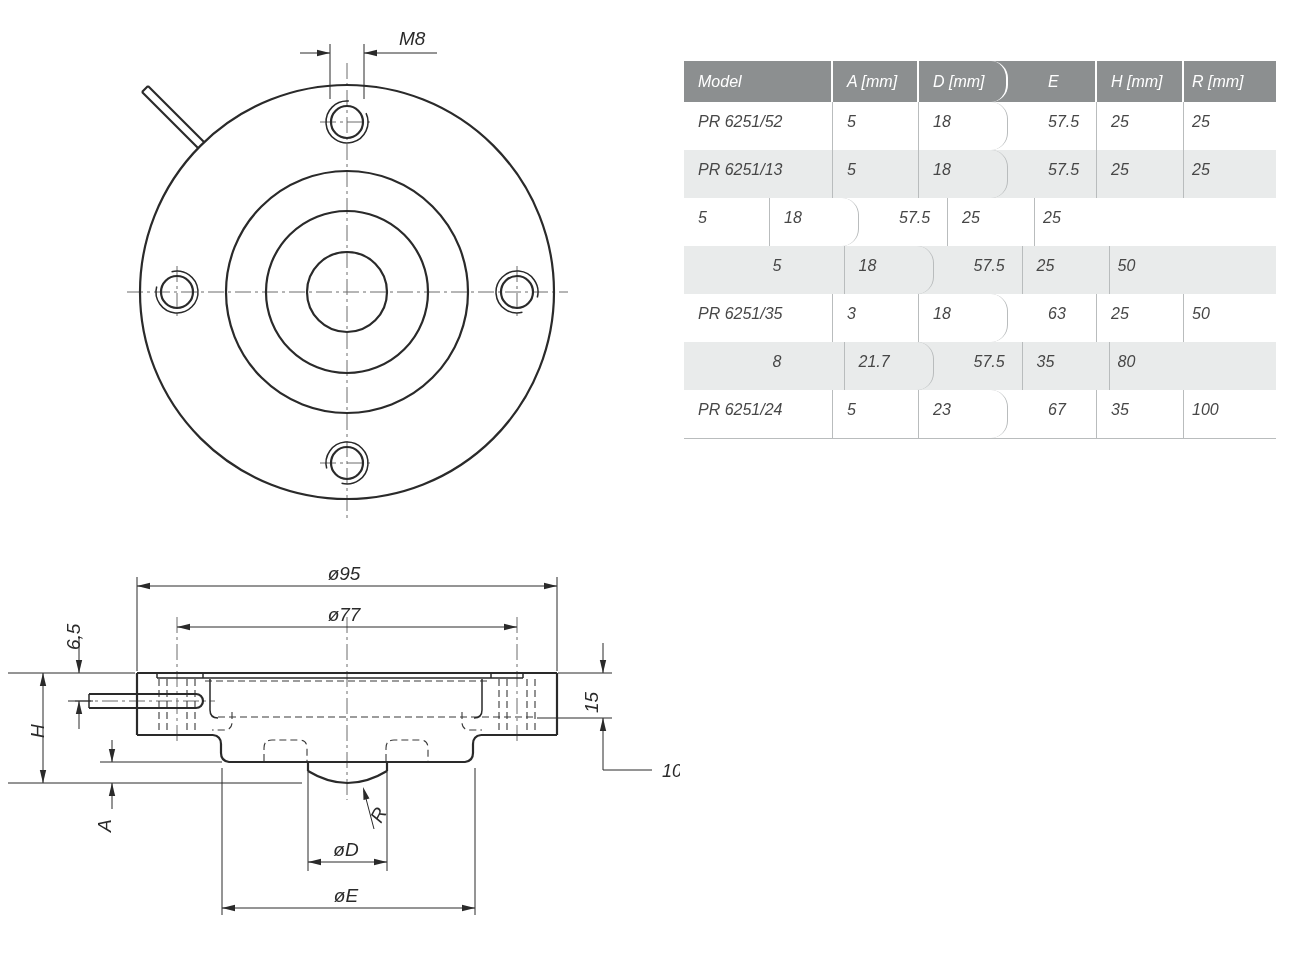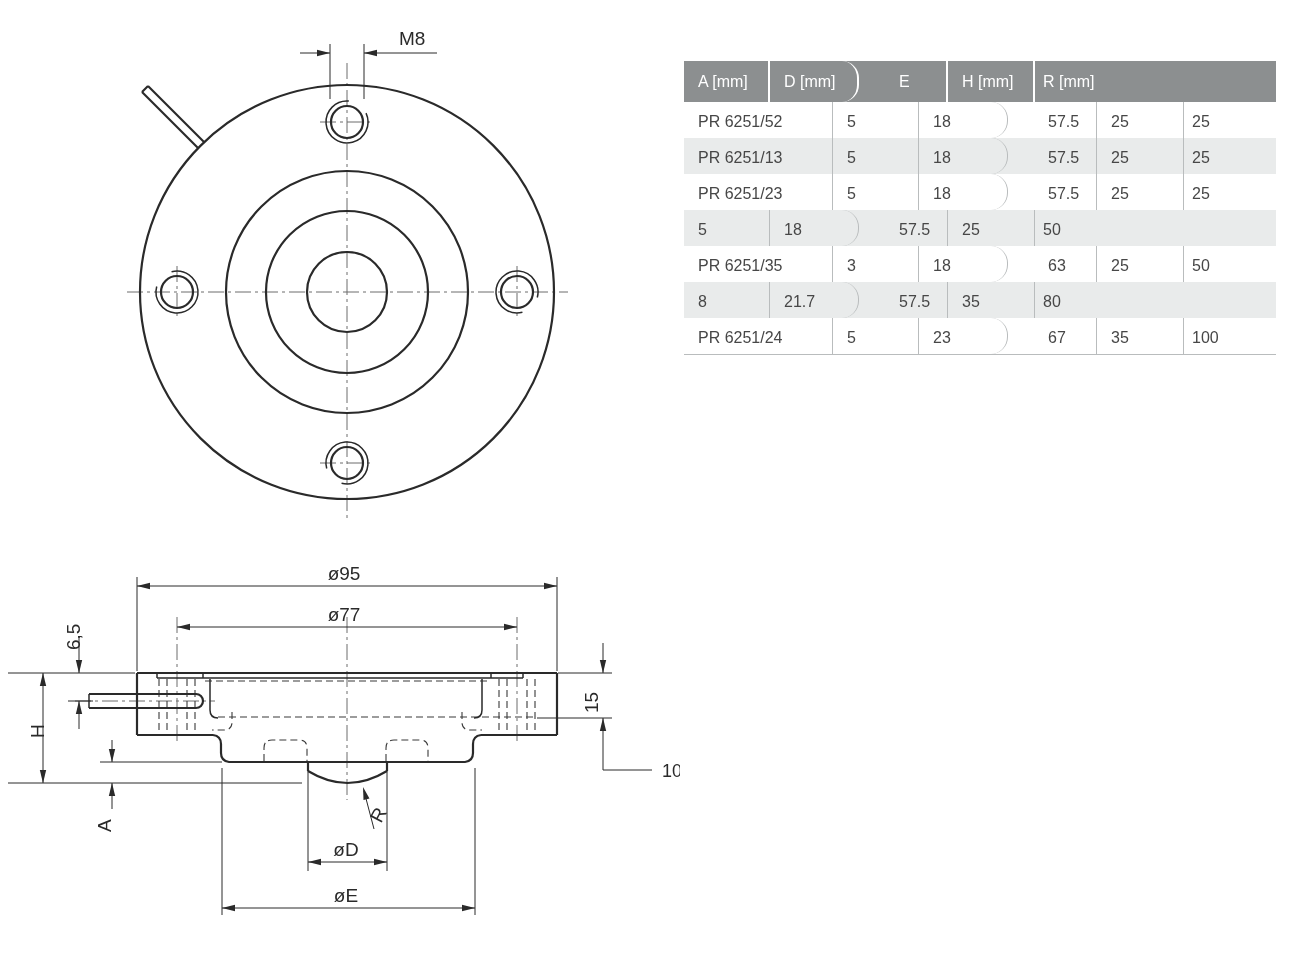--- a/index.html
+++ b/index.html
@@ -1,37 +1,37 @@
 <!DOCTYPE html>
 <html style="--tbl-header-bg: #8c8f90; --tbl-header-text: #ffffff; --tbl-alt: #e9ebeb; --tbl-border: #b9bcbd; --tbl-text: #474747;"><head>
 <meta charset="utf-8">
 <style>
   html,body{margin:0;padding:0;background:#ffffff;}
   #stage{position:relative;width:1294px;height:954px;background:#fff;overflow:hidden;
-         font-family:"Liberation Sans",sans-serif;}
+         font-family:"Liberation Sans",sans-serif;font-style:italic;}
   svg text{font-family:"Liberation Sans",sans-serif;font-size:19px;fill:#2a2a2a;}
   svg .mid{text-anchor:middle;}
   svg .nt{font-size:18px;}
   .o2{stroke:#2a2a2a;stroke-width:2.2;fill:none;stroke-linecap:butt;}
   .o15{stroke:#2a2a2a;stroke-width:1.5;fill:none;}
   .d{stroke:#2a2a2a;stroke-width:1;fill:none;}
   .cl{stroke:#6d6d6d;stroke-width:1;fill:none;stroke-dasharray:16 4 3 4;}
   .hd{stroke:#3a3a3a;stroke-width:1.1;fill:none;stroke-dasharray:7 4;}
   .ah{fill:#2a2a2a;stroke:none;}
 
   
   #spec-table{position:absolute;left:684px;top:61px;width:592px;
               border-bottom:1px solid var(--tbl-border);}
   .thead{display:flex;background:var(--tbl-header-bg);}
   .th{height:41px;line-height:41px;color:var(--tbl-header-text);font-size:16px;
       padding-left:14px;box-sizing:border-box;border-right:2px solid #ffffff;}
   .th:last-child{border-right:none;}
   .tr{display:flex;background:#ffffff;}
-  .tr.alt{background:var(--tbl-alt);}
-  .td{height:36px;line-height:40px;color:var(--tbl-text);font-size:16px;
+  .tr.alt{background:var(--tbl-alt);justify-content:center;}
+  .td{height:48px;line-height:40px;color:var(--tbl-text);font-size:16px;
       padding-left:14px;box-sizing:border-box;border-right:1px solid var(--tbl-border);}
   .td:last-child{border-right:none;}
   .c0{width:149px;} .c1{width:86px;} .c2{width:89px;border-radius:17px;} .c3{width:89px;padding-left:40px;} .c4{width:87px;} .c5{width:92px;padding-left:8px;}
 </style>
 </head>
 <body>
 
 <div id="stage">
 
   <svg width="680" height="954" viewBox="0 0 680 954">
@@ -214,20 +214,21 @@
         <line class="d" x1="374" y1="829" x2="364" y2="791"></line>
         <polygon class="ah" points="363,787 369.5,798.5 363.5,800"></polygon>
         <text transform="translate(381,824) rotate(-62)">R</text>
       </g>
     </g>
   </svg>
 
   
   <div id="spec-table">
     <div class="thead">
+        <div class="th c0">Model</div>
         <div class="th c1">A [mm]</div>
         <div class="th c2">D [mm]</div>
         <div class="th c3">E [mm]</div>
         <div class="th c4">H [mm]</div>
         <div class="th c5">R [mm]</div>
       </div>
     <div class="tbody">
         <div class="tr">
           <div class="td c0">PR 6251/52</div>
           <div class="td c1">5</div>
@@ -238,21 +239,20 @@
         </div>
         <div class="tr alt">
           <div class="td c0">PR 6251/13</div>
           <div class="td c1">5</div>
           <div class="td c2">18</div>
           <div class="td c3">57.5</div>
           <div class="td c4">25</div>
           <div class="td c5">25</div>
         </div>
         <div class="tr">
-          <div class="td c0">PR 6251/23</div>
           <div class="td c1">5</div>
           <div class="td c2">18</div>
           <div class="td c3">57.5</div>
           <div class="td c4">25</div>
           <div class="td c5">25</div>
         </div>
         <div class="tr alt">
           <div class="td c1">5</div>
           <div class="td c2">18</div>
           <div class="td c3">57.5</div>

